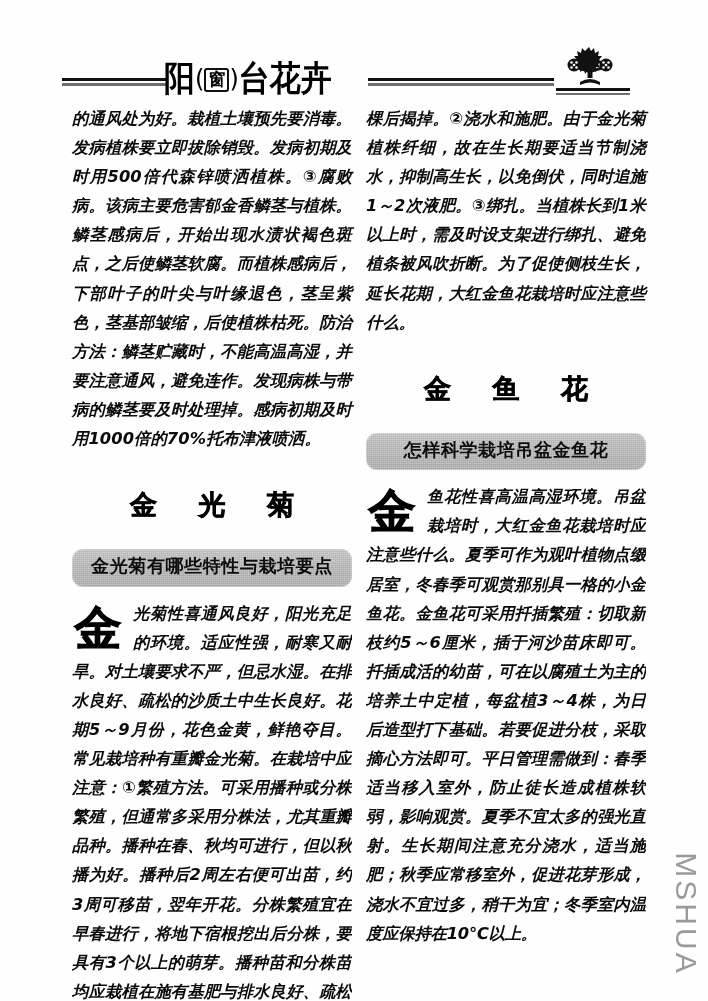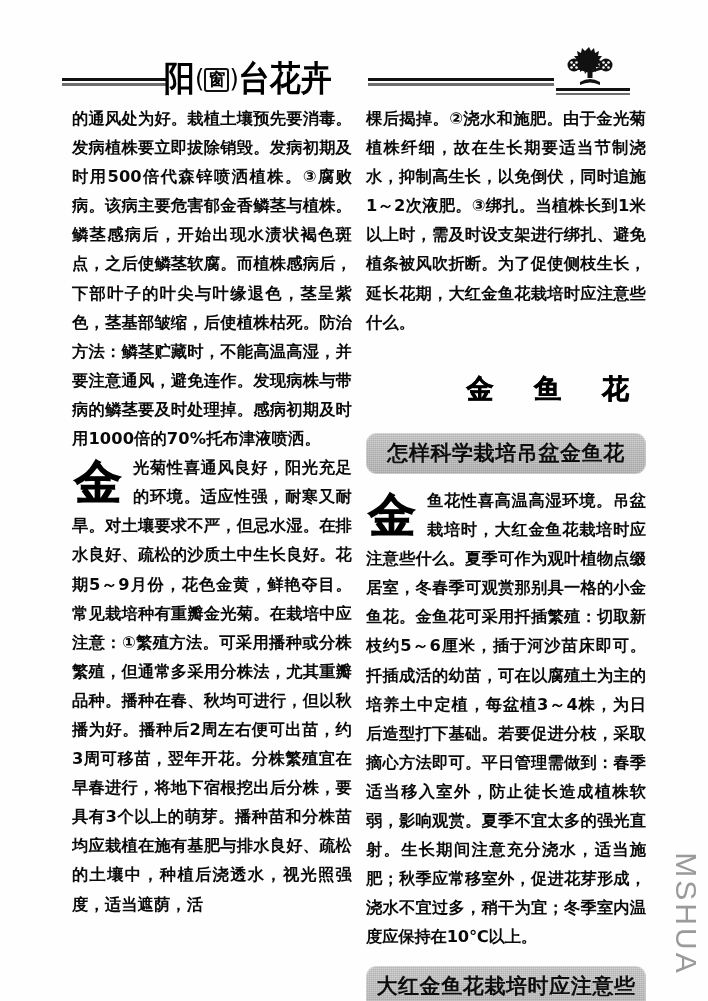--- a/index.html
+++ b/index.html
@@ -119,20 +119,21 @@
   .body-text {
     font-family: "DejaVu Sans", "Liberation Sans", sans-serif;
     font-size: 16.3px;
     line-height: 29.1px;
     text-align: justify;
     text-justify: inter-character;
     letter-spacing: 0.1px;
     font-weight: 600;
     color: #0a0a0a;
     margin: 0;
+    font-style: italic;
     -webkit-font-smoothing: none;
   }
   .body-text.tight { letter-spacing: -0.15px; }
 
   
   .dropcap {
     float: left;
     width: 52px;
     height: 52px;
     margin: 3px 9px 0 0;
@@ -143,52 +144,52 @@
     font-family: "DejaVu Sans", "Liberation Sans", sans-serif;
     color: #000;
     letter-spacing: 0;
     -webkit-text-stroke: 1px #000;
     transform: scaleX(1.02);
   }
   .dropcap-wrap { overflow: hidden; }
 
   
   .section-title {
-    text-align: right;
+    text-align: center;
     font-size: 27px;
     font-weight: bold;
     letter-spacing: 17px;
     text-indent: 17px;
     margin: 34px 0 26px 0;
-    font-family: Liberation Serif, serif;
+    font-family: Liberation Sans, sans-serif;
     color: #000;
     -webkit-text-stroke: 0.6px #000;
   }
 
   
   .qbar {
     position: relative;
     margin: 0 0 12px 0;
     padding: 7px 0 8px 0;
     border-radius: 11px;
     background:
       repeating-linear-gradient(0deg, rgba(255,255,255,.10) 0 1px, rgba(0,0,0,.05) 1px 2px),
       repeating-linear-gradient(90deg, rgba(255,255,255,.08) 0 1px, rgba(0,0,0,.04) 1px 2px),
       linear-gradient(180deg, #c9c9c9 0%, #bdbdbd 45%, #b4b4b4 100%);
     box-shadow: inset 0 0 0 1px rgba(255,255,255,0.22);
     text-align: center;
     overflow: hidden;
   }
   .qbar-text {
-    font-size: 21px;
+    font-size: 18px;
     font-weight: bold;
     letter-spacing: 0.6px;
     color: #0d0d0d;
     line-height: 1.25;
-    font-family: Liberation Serif, serif;
+    font-family: Liberation Mono, monospace;
     position: relative;
     z-index: 2;
   }
 
   
   .watermark {
     position: absolute;
     right: 2px;
     bottom: 12px;
     width: 40px;
@@ -252,21 +253,25 @@
         <circle cx="46.5" cy="23.5" r="1.3"></circle>
       <circle cx="44" cy="21" r="1.3"></circle>
     </g>
   </svg>
   <div class="logo-underline"></div>
 
   <div class="col col-left">
 
     <p class="body-text">的通风处为好。栽植土壤预先要消毒。发病植株要立即拔除销毁。发病初期及时用500倍代森锌喷洒植株。③腐败病。该病主要危害郁金香鳞茎与植株。鳞茎感病后，开始出现水渍状褐色斑点，之后使鳞茎软腐。而植株感病后，下部叶子的叶尖与叶缘退色，茎呈紫色，茎基部皱缩，后使植株枯死。防治方法：鳞茎贮藏时，不能高温高湿，并要注意通风，避免连作。发现病株与带病的鳞茎要及时处理掉。感病初期及时用1000倍的70%托布津液喷洒。</p>
 
-
+    <h2 class="section-title">金 光 菊</h2>
+
+    <div class="qbar">
+      <div class="qbar-text">金光菊有哪些特性与栽培要点</div>
+    </div>
 
     <div class="dropcap-wrap">
       <span class="dropcap">金</span>
       <p class="body-text">光菊性喜通风良好，阳光充足的环境。适应性强，耐寒又耐旱。对土壤要求不严，但忌水湿。在排水良好、疏松的沙质土中生长良好。花期5～9月份，花色金黄，鲜艳夺目。常见栽培种有重瓣金光菊。在栽培中应注意：①繁殖方法。可采用播种或分株繁殖，但通常多采用分株法，尤其重瓣品种。播种在春、秋均可进行，但以秋播为好。播种后2周左右便可出苗，约3周可移苗，翌年开花。分株繁殖宜在早春进行，将地下宿根挖出后分株，要具有3个以上的萌芽。播种苗和分株苗均应栽植在施有基肥与排水良好、疏松的土壤中，种植后浇透水，视光照强度，适当遮荫，活</p>
     </div>
   </div>
 
   <div class="col col-right">
 
     <p class="body-text">棵后揭掉。②浇水和施肥。由于金光菊植株纤细，故在生长期要适当节制浇水，抑制高生长，以免倒伏，同时追施1～2次液肥。③绑扎。当植株长到1米以上时，需及时设支架进行绑扎、避免植条被风吹折断。为了促使侧枝生长，延长花期，大红金鱼花栽培时应注意些什么。</p>
@@ -275,23 +280,20 @@
 
     <div class="qbar">
       <div class="qbar-text">怎样科学栽培吊盆金鱼花</div>
     </div>
 
     <div class="dropcap-wrap">
       <span class="dropcap">金</span>
       <p class="body-text tight">鱼花性喜高温高湿环境。吊盆栽培时，大红金鱼花栽培时应注意些什么。夏季可作为观叶植物点缀居室，冬春季可观赏那别具一格的小金鱼花。金鱼花可采用扦插繁殖：切取新枝约5～6厘米，插于河沙苗床即可。扦插成活的幼苗，可在以腐殖土为主的培养土中定植，每盆植3～4株，为日后造型打下基础。若要促进分枝，采取摘心方法即可。平日管理需做到：春季适当移入室外，防止徒长造成植株软弱，影响观赏。夏季不宜太多的强光直射。生长期间注意充分浇水，适当施肥；秋季应常移室外，促进花芽形成，浇水不宜过多，稍干为宜；冬季室内温度应保持在10℃以上。</p>
     </div>
 
-    <div class="qbar" style="margin-top:14px;">
-      <div class="qbar-text">大红金鱼花栽培时应注意些什么</div>
-    </div>
 
   </div>
 
   <div class="watermark">
     <span>MSHUA</span>
   </div>
 
 </div>
 
 </body></html>

